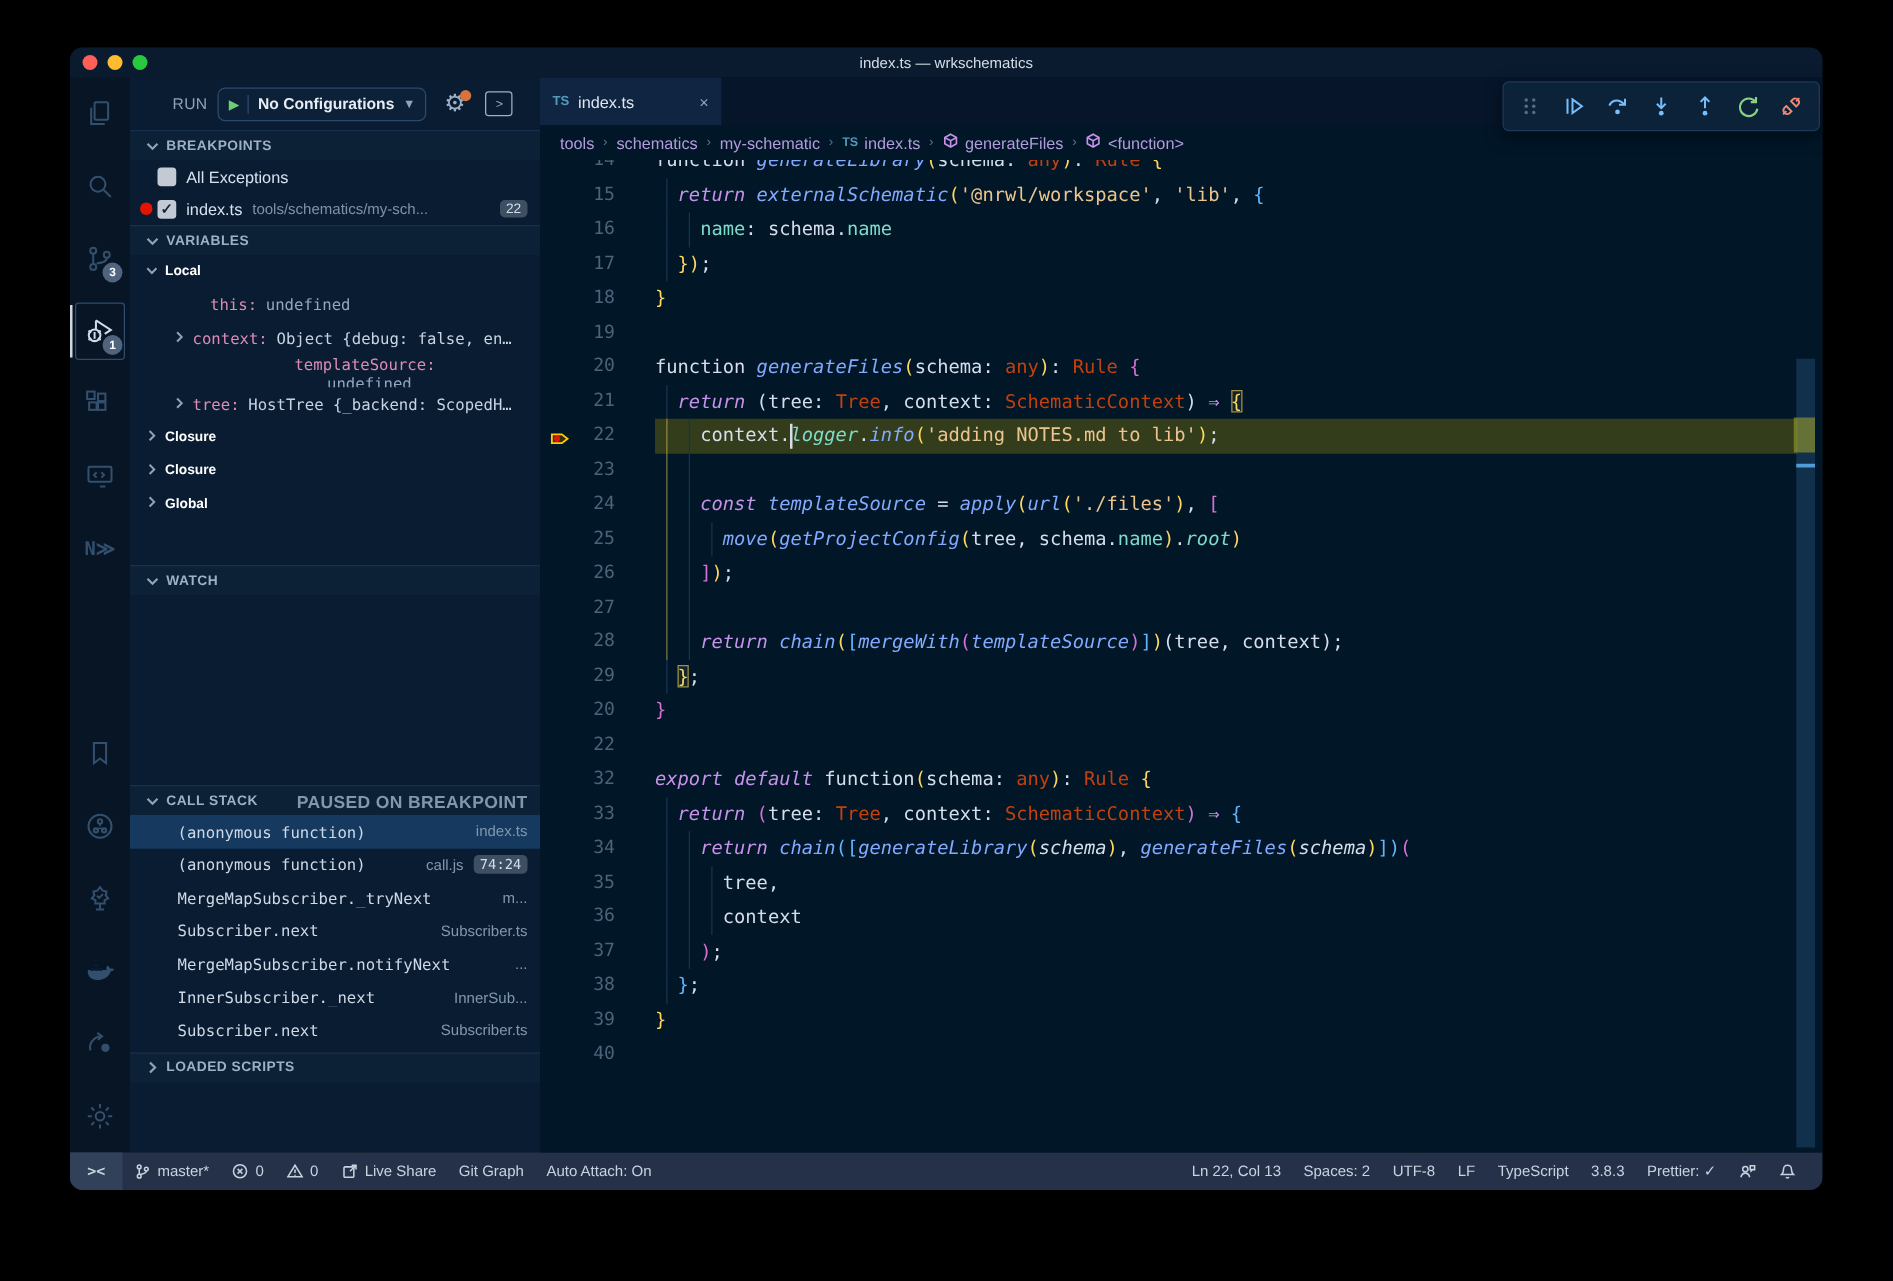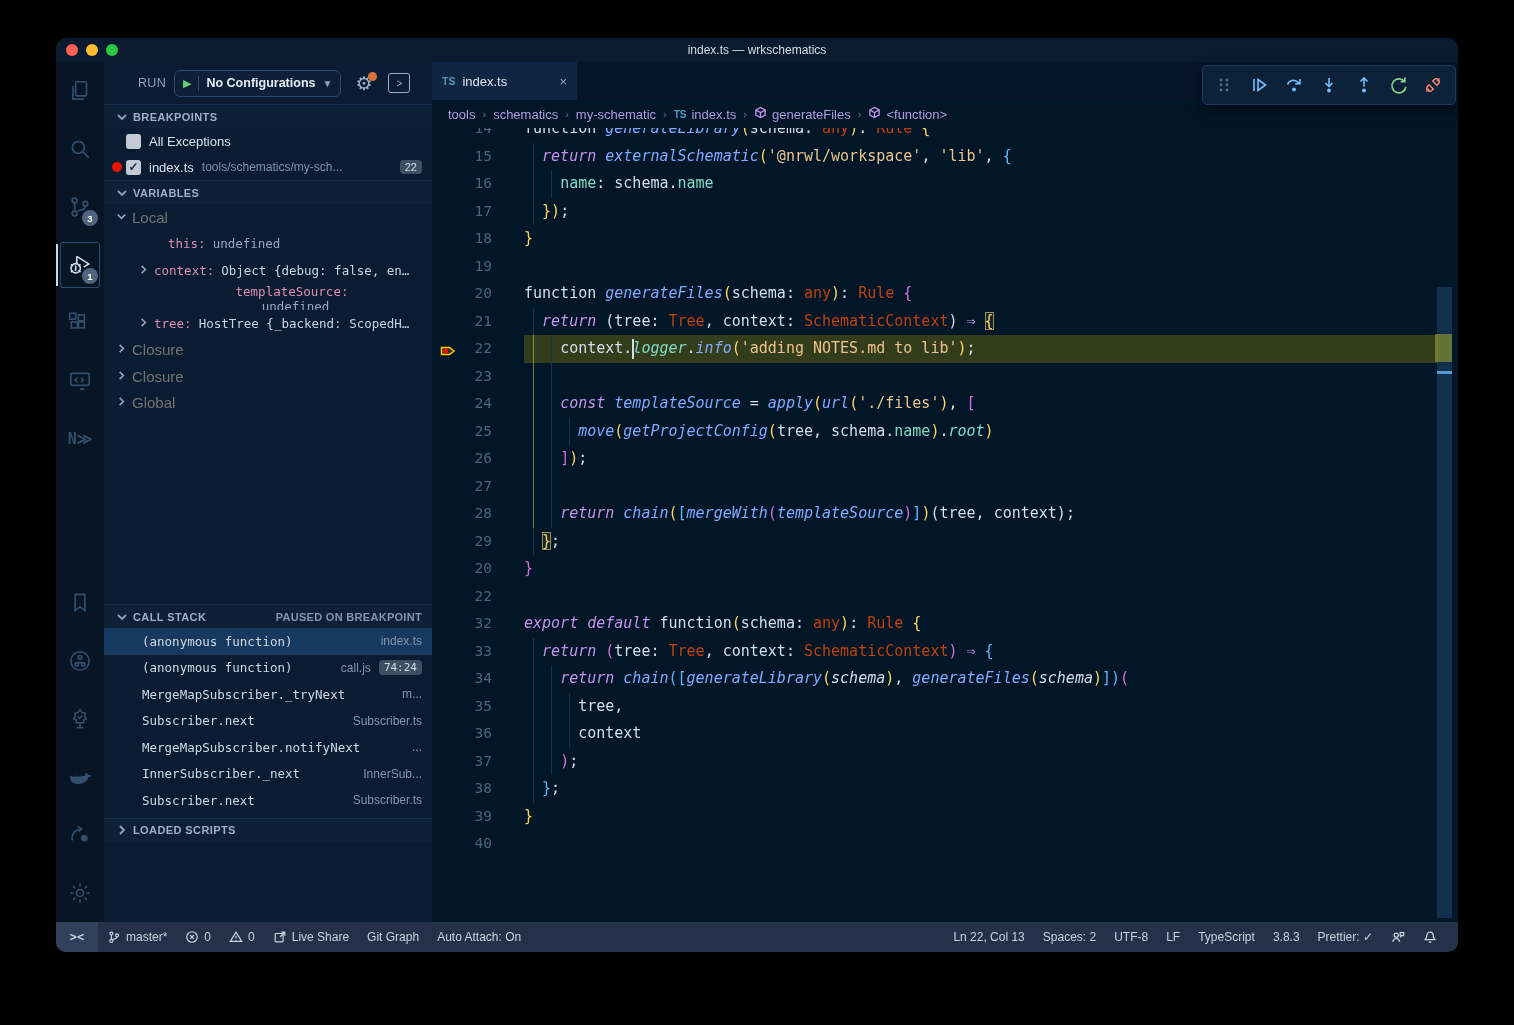--- a/index.html
+++ b/index.html
@@ -44,36 +44,36 @@
   .gear-wrap { position:relative; margin-left:6px; }
   .gear-glyph { font-size:19px; color:#9db0c5; line-height:1; }
   .gear-dot { position:absolute; right:-5px; top:-2px; width:9px; height:9px; border-radius:50%; background:#d9733c; }
   .console-btn { margin-left:8px; width:22px; height:20px; border:1.4px solid #9db0c5; border-radius:3px;
                  color:#9db0c5; font-size:10px; display:flex; align-items:center; justify-content:center; }
 
   .sec-head { height:24px; display:flex; align-items:center; gap:5px; padding:0 10px 0 12px; background:#0c2036;
               border-top:1px solid #16314d; color:#9db0c5; font-size:11px; font-weight:700; letter-spacing:.4px; flex:none; cursor:pointer; }
   .sec-head .chv { width:12px; height:12px; flex:none; }
   .sec-head .chv svg { width:12px; height:12px; stroke:#8ea3ba; fill:none; stroke-width:1.8; }
-  .paused { margin-left:auto; font-size:11px; color:#8296ac; letter-spacing:.3px; font-weight:700; }
+  .paused { margin-left:auto; font-size:14px; color:#8296ac; letter-spacing:.3px; font-weight:700; }
 
   .bp-row { height:26px; display:flex; align-items:center; padding-left:14px; gap:8px; }
   .bp-dot { width:10px; height:10px; border-radius:50%; background:#e51400; margin-left:-6px; margin-right:-4px; flex:none; }
   .bp-dot.hidden { visibility:hidden; }
   .cbx { width:15px; height:15px; border-radius:3px; background:#c3cad4; flex:none; position:relative; }
   .cbx.checked::after { content:"✓"; position:absolute; inset:0; color:#13263d; font-size:12px; font-weight:700; text-align:center; line-height:15px; }
   .bp-label { color:#d8e2ee; }
   .bp-path { color:#7d93ab; font-size:12px; white-space:nowrap; overflow:hidden; text-overflow:ellipsis; flex:1; }
   .mini-badge { background:#3d4f63; color:#d4dde8; border-radius:4px; font-size:11px; padding:1px 5px; margin-right:10px; flex:none; }
 
   .var-row { height:26.5px; display:flex; align-items:center; font-family:"DejaVu Sans Mono",monospace; font-size:12.5px; white-space:nowrap; overflow:hidden; }
   .var-row .chv { width:12px; flex:none; margin-right:4px; }
   .var-row .chv svg { width:11px; height:11px; stroke:#8ea3ba; fill:none; stroke-width:1.8; }
   .var-name { color:#de8cb3; }
-  .var-scope { color:#737373; font-weight:400; font-family:"Liberation Sans",sans-serif; font-size:15px; }
+  .var-scope { color:#ffffff; font-weight:700; font-family:"Liberation Sans",sans-serif; font-size:11px; }
   .var-val { color:#c8d4e2; margin-left:7px; overflow:hidden; text-overflow:ellipsis; }
   .var-val.dim { color:#94a7bd; }
 
   .cs-row { height:26.5px; display:flex; align-items:center; padding:0 10px 0 38px; gap:8px;
             font-family:"DejaVu Sans Mono",monospace; font-size:12.5px; }
   .cs-row.selected { background:#15395f; }
   .cs-fn { color:#cfd9e6; white-space:nowrap; overflow:hidden; text-overflow:ellipsis; }
   .cs-file { margin-left:auto; color:#8097ae; font-family:"Liberation Sans",sans-serif; font-size:12px; white-space:nowrap; }
   .watch-body { flex:none; background:#0a1c31; }
 
@@ -338,20 +338,26 @@
             </div>
             <div class="var-row" style="padding-left: 12px;">
               <span class="chv"><svg viewBox="0 0 12 12">
                   <path d="M4 2l4 4-4 4"></path>
                 </svg></span>
               <span class="var-scope">Global</span>
             </div>
           </div>
         <div style="height:36px"></div>
 
+        <div class="sec-head">
+          <span class="chv"><svg viewBox="0 0 12 12">
+                <path d="M2 4l4 4 4-4"></path>
+              </svg></span>
+          <span>WATCH</span>
+        </div>
         <div class="watch-body" style="height:152px"></div>
 
         <div class="sec-head">
           <span class="chv"><svg viewBox="0 0 12 12">
                 <path d="M2 4l4 4 4-4"></path>
               </svg></span>
           <span>CALL STACK</span>
           <span class="paused">PAUSED ON BREAKPOINT</span>
         </div>
         <div id="cs-list">

